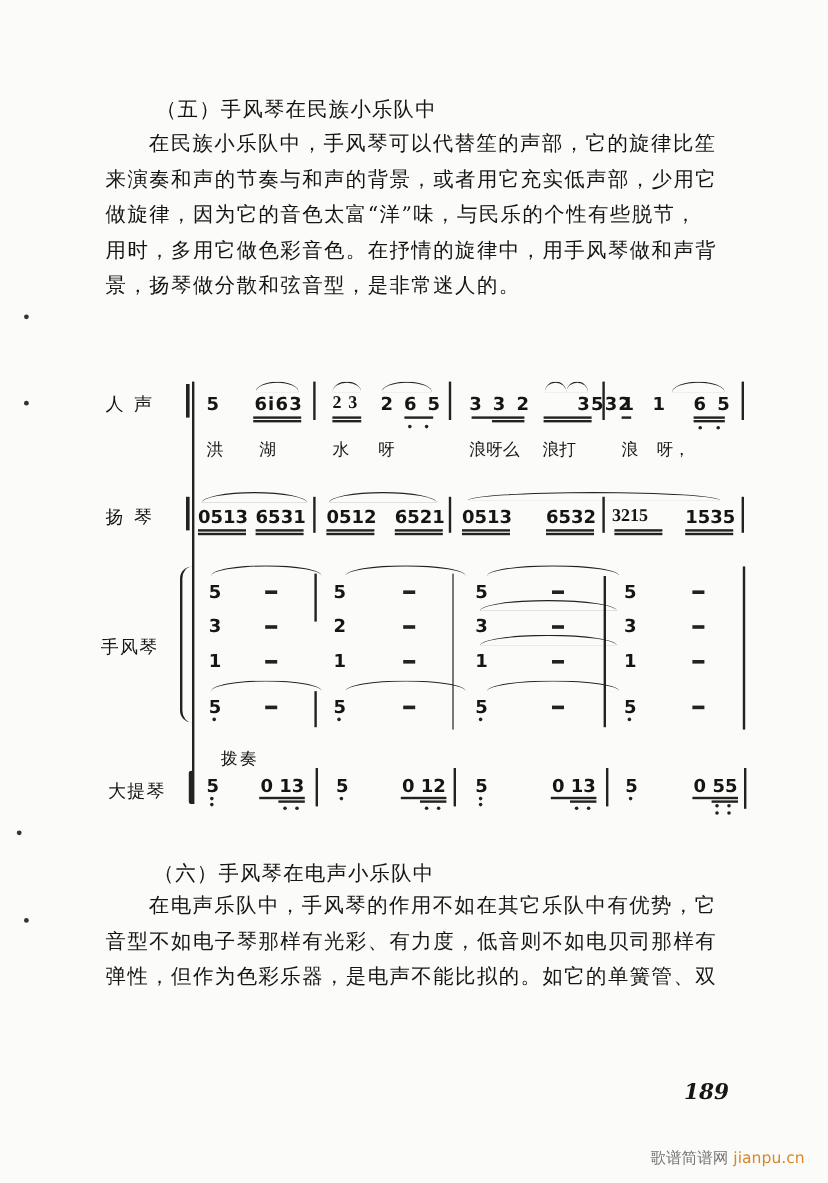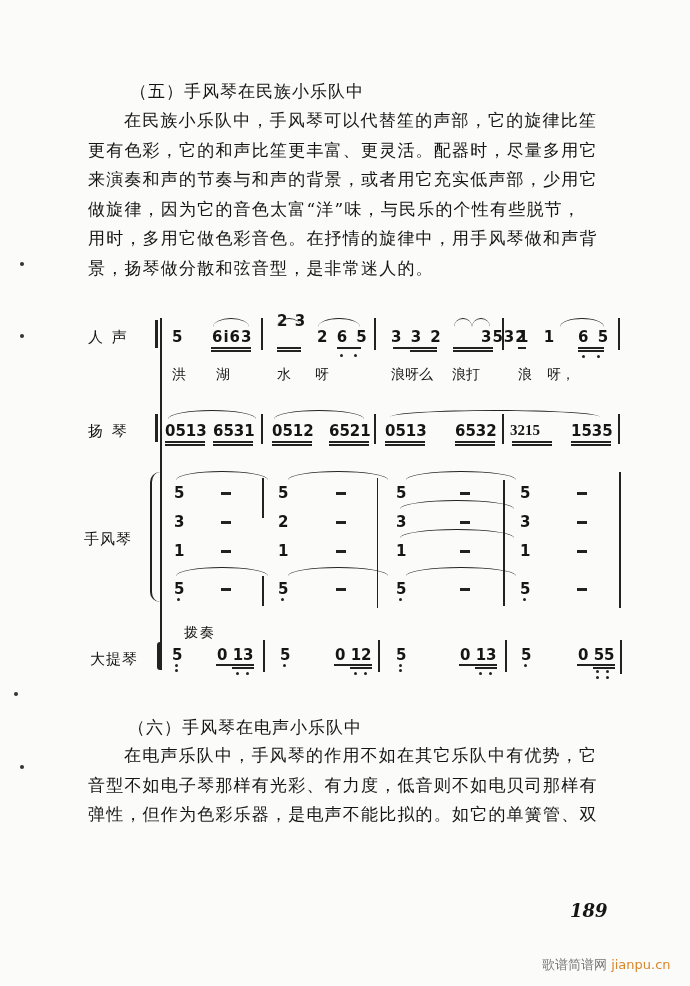--- a/index.html
+++ b/index.html
@@ -22,41 +22,40 @@
   .watermark { font-size:13px; color:#777; }
   .watermark .url { color:#d9862a; font-family:"DejaVu Sans", sans-serif; }
   .speck { position:absolute; width:4px; height:4px; background:#333; border-radius:50%; }
 </style>
 </head>
 <body>
 
 <div class="abs heading" style="left:130px; top:80px;">（五）手风琴在民族小乐队中</div>
 <div class="abs para" style="left:88px; top:106px; width:560px;">
   <div class="line" style="padding-left:36px;">在民族小乐队中，手风琴可以代替笙的声部，它的旋律比笙</div>
-  <div class="line">更有色彩，它的和声比笙更丰富、更灵活。配器时，尽量多用它</div>
   <div class="line">来演奏和声的节奏与和声的背景，或者用它充实低声部，少用它</div>
   <div class="line">做旋律，因为它的音色太富“洋”味，与民乐的个性有些脱节，</div>
   <div class="line">用时，多用它做色彩音色。在抒情的旋律中，用手风琴做和声背</div>
   <div class="line">景，扬琴做分散和弦音型，是非常迷人的。</div>
 </div>
 
 <div class="abs" style="left:0; top:0; width:690px; height:700px;">
 
   <div class="bar" style="left:160px; top:318px; height:352px; width:2px;"></div>
 
   <div class="abs label" style="left:88px; top:328px;">人  声</div>
   <div class="brace" style="left:155px; top:320px; height:28px; border-left-width:3px;"></div>
   <div class="abs num" style="left:172px; top:328px;">5</div>
   <div class="abs num" style="left:212px; top:328px; letter-spacing:1px;">6i63</div>
   <div class="slur" style="left:213px; top:318px; width:36px;"></div>
   <div class="uline" style="left:211px; top:347px; width:40px;"></div>
   <div class="uline" style="left:211px; top:350px; width:40px;"></div>
   <div class="bar" style="left:261px; top:318px; height:32px;"></div>
 
-  <div class="abs num" style="left:277px; top:312px; word-spacing:2px;">2 3</div>
+  <div class="abs num" style="left:277px; top:328px; word-spacing:2px;font-family:Liberation Serif, serif;">2 3</div>
   <div class="slur" style="left:277px; top:318px; width:24px;"></div>
   <div class="uline" style="left:277px; top:347px; width:24px;"></div>
   <div class="uline" style="left:277px; top:350px; width:24px;"></div>
   <div class="abs num" style="left:317px; top:328px; word-spacing:4px;">2 6 5</div>
   <div class="slur" style="left:318px; top:318px; width:42px;"></div>
   <div class="uline" style="left:337px; top:347px; width:24px;"></div>
   <div class="dot" style="left:340px; top:354px;"></div>
   <div class="dot" style="left:354px; top:354px;"></div>
   <div class="bar" style="left:374px; top:318px; height:32px;"></div>
 

